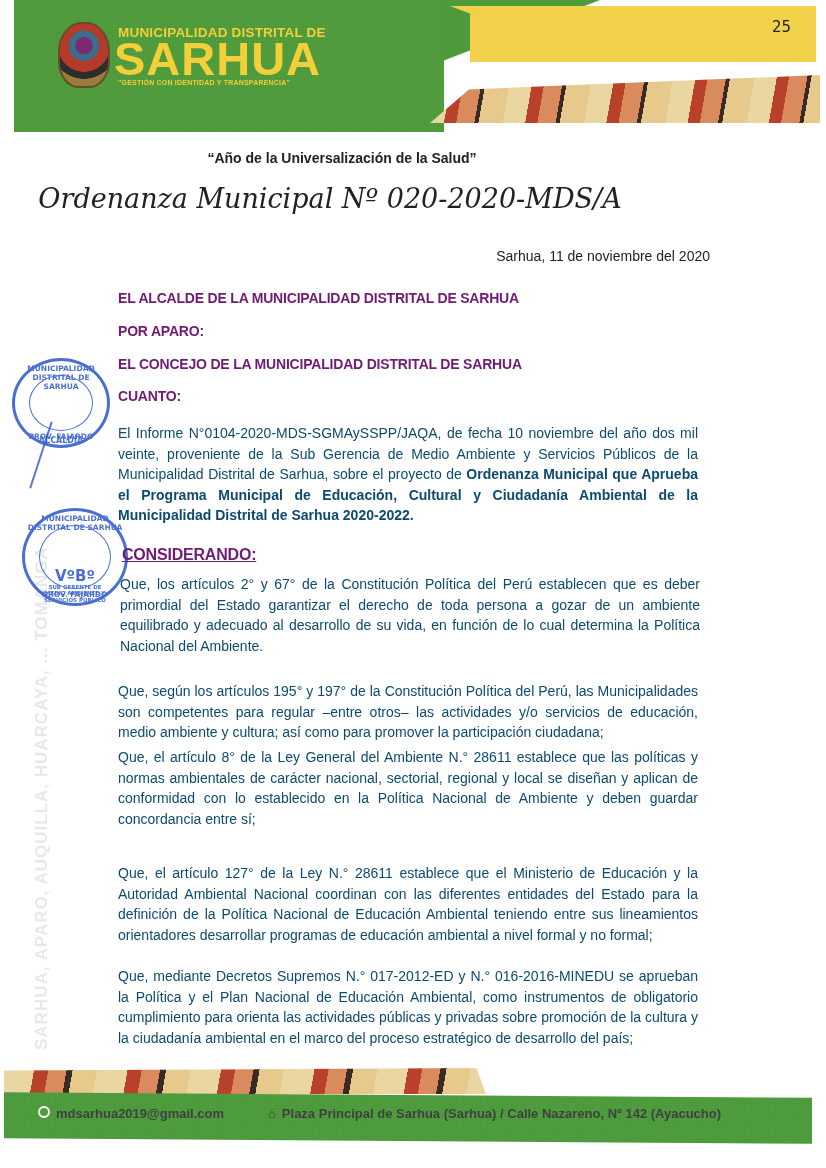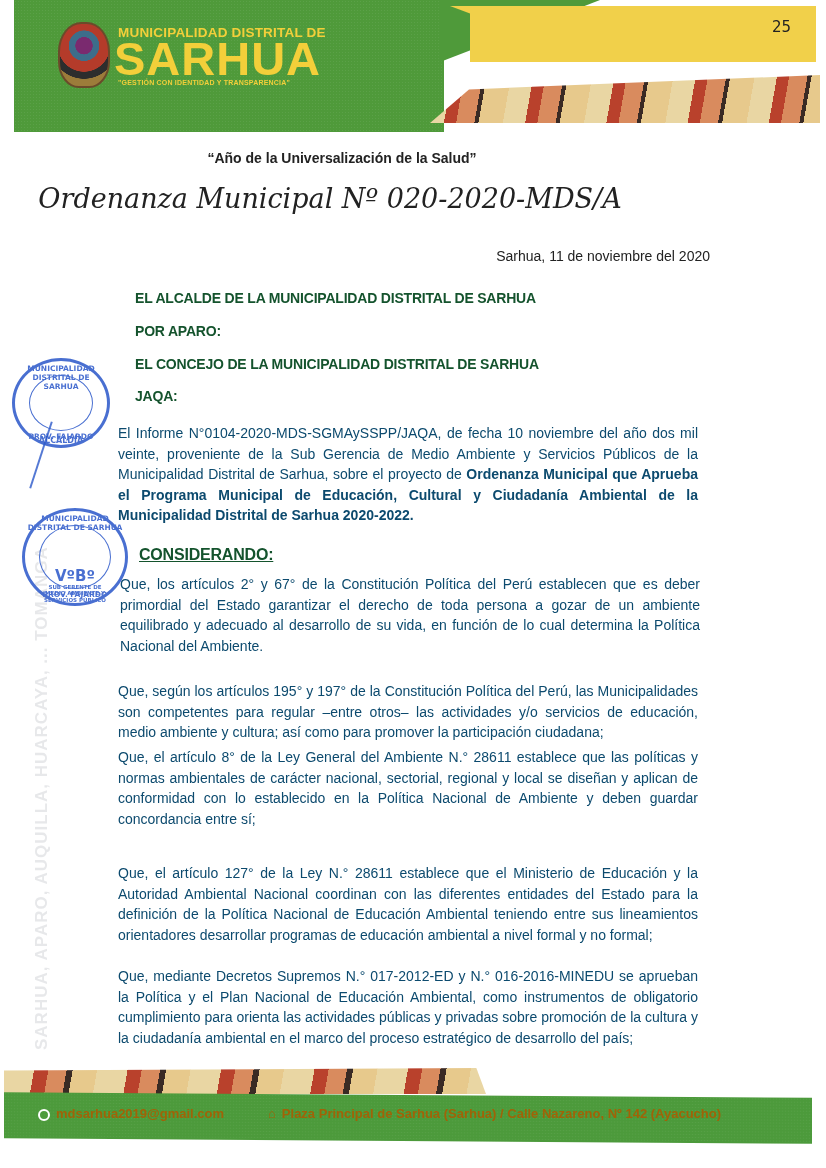--- a/index.html
+++ b/index.html
@@ -89,23 +89,22 @@
       font-weight: bold; font-size: 14px; color: #222;
     }
     .doc-title {
       position: absolute; left: 0; width: 660px; top: 183px; text-align: center;
       font-family: "DejaVu Serif", serif; font-style: italic; font-size: 27px; color: #222;
     }
     .date-line {
       position: absolute; right: 116px; top: 248px; font-size: 14px; color: #222;
     }
     .heading {
-      position: absolute; left: 118px; font-weight: bold; font-size: 14px; color: #14532d;
+      position: absolute; left: 118px; font-weight: bold; font-size: 14px; color: #701a75;
       letter-spacing: -0.2px;
-      margin-left: 17px;
     }
     .h-alcalde { top: 290px; }
     .h-porcuanto { top: 323px; }
     .h-concejo { top: 356px; }
     .h-visto { top: 388px; }
     .h-considerando { top: 546px; left: 122px; font-size: 16px; text-decoration: underline; }
     .para {
       position: absolute; left: 118px; width: 580px; font-size: 14px; line-height: 20.5px;
       text-align: justify; color: #0c4a6e;
     }
@@ -124,22 +123,22 @@
       border-top-right-radius: 10px;
     }
     .footer-bar {
       position: absolute; left: 4px; top: 1095px; width: 808px; height: 46px;
       background: #4c9a3b;
       background-image: radial-gradient(rgba(255,255,255,0.06) 1px, transparent 1px);
       background-size: 3px 3px;
       transform: skewY(0.4deg);
     }
     .footer-email, .footer-address {
-      position: absolute; top: 1106px; color: #a16207; font-weight: bold; font-size: 13px;
-      display: flex; align-items: flex-end; gap: 6px;
+      position: absolute; top: 1106px; color: #404040; font-weight: bold; font-size: 13px;
+      display: flex; align-items: flex-start; gap: 6px;
     }
     .footer-email { left: 38px; }
     .footer-address { left: 268px; }
     .icon-circle {
       width: 8px; height: 8px; border-radius: 50%; border: 2.5px solid #fff; display: inline-block;
     }
     .icon-home { font-size: 13px; font-weight: normal; }
   </style>
 </head>
 <body>
@@ -175,21 +174,21 @@
   <div class="stamp-bottom">PROV. FAJARDO</div>
 </div>
 
 <div class="year-motto">“Año de la Universalización de la Salud”</div>
 <div class="doc-title">Ordenanza Municipal Nº 020-2020-MDS/A</div>
 <div class="date-line">Sarhua, 11 de noviembre del 2020</div>
 
 <div class="heading h-alcalde">EL ALCALDE DE LA MUNICIPALIDAD DISTRITAL DE SARHUA</div>
 <div class="heading h-porcuanto">POR APARO:</div>
 <div class="heading h-concejo">EL CONCEJO DE LA MUNICIPALIDAD DISTRITAL DE SARHUA</div>
-<div class="heading h-visto">JAQA:</div>
+<div class="heading h-visto">CUANTO:</div>
 
 <div class="para p-visto"><span>El Informe N°0104-2020-MDS-SGMAySSPP/JAQA, de fecha 10 noviembre del año dos mil veinte, proveniente de la Sub Gerencia de Medio Ambiente y Servicios  Públicos de la Municipalidad Distrital de Sarhua, sobre el proyecto de </span><b>Ordenanza Municipal que Aprueba el Programa Municipal de Educación, Cultural y Ciudadanía Ambiental de la Municipalidad Distrital de Sarhua 2020-2022.</b></div>
 
 <div class="heading h-considerando">CONSIDERANDO:</div>
 
 <div class="para p1">Que, los artículos 2° y 67° de la Constitución Política del Perú establecen que es deber primordial del Estado garantizar el derecho de toda persona a gozar de un ambiente equilibrado y adecuado al desarrollo de su vida, en función de lo cual determina la Política Nacional del Ambiente.</div>
 <div class="para p2">Que, según los artículos 195° y 197° de la Constitución Política del Perú, las Municipalidades son competentes para regular –entre otros– las actividades y/o servicios de educación, medio ambiente y cultura; así como para promover la participación ciudadana;</div>
 <div class="para p3">Que, el artículo 8° de la Ley General del Ambiente N.° 28611 establece que las políticas y normas ambientales de carácter nacional, sectorial, regional y local se diseñan y aplican de conformidad con lo establecido en la Política Nacional de Ambiente y deben guardar concordancia entre sí;</div>
 <div class="para p4">Que, el artículo 127° de la Ley N.° 28611 establece que el Ministerio de Educación y la Autoridad Ambiental Nacional coordinan con las diferentes entidades del Estado para la definición de la Política Nacional de Educación Ambiental teniendo entre sus lineamientos orientadores desarrollar programas de educación ambiental a nivel formal y no formal;</div>
 <div class="para p5">Que, mediante Decretos Supremos N.° 017-2012-ED y N.° 016-2016-MINEDU se aprueban la Política y el Plan Nacional de Educación Ambiental, como instrumentos de obligatorio cumplimiento para orienta las actividades públicas y privadas sobre promoción de la cultura y la ciudadanía ambiental en el marco del proceso estratégico de desarrollo del país;</div>

